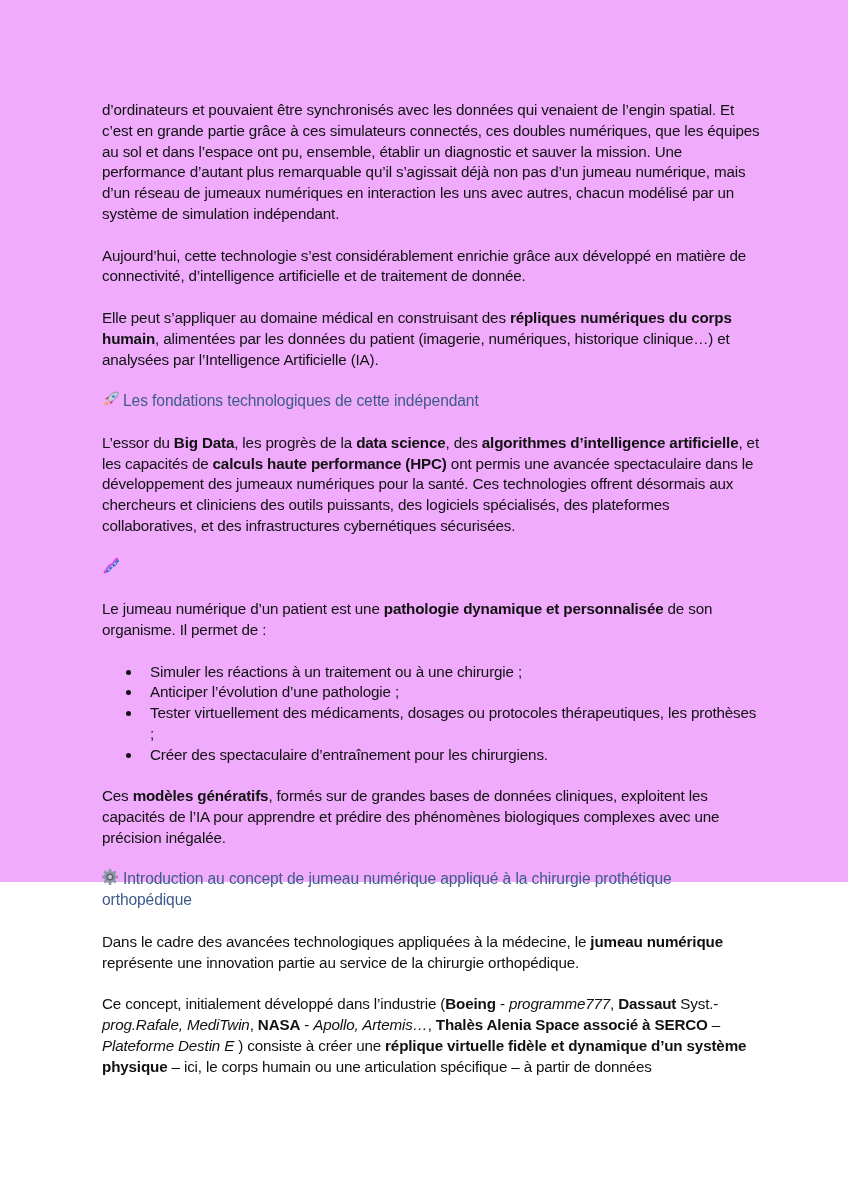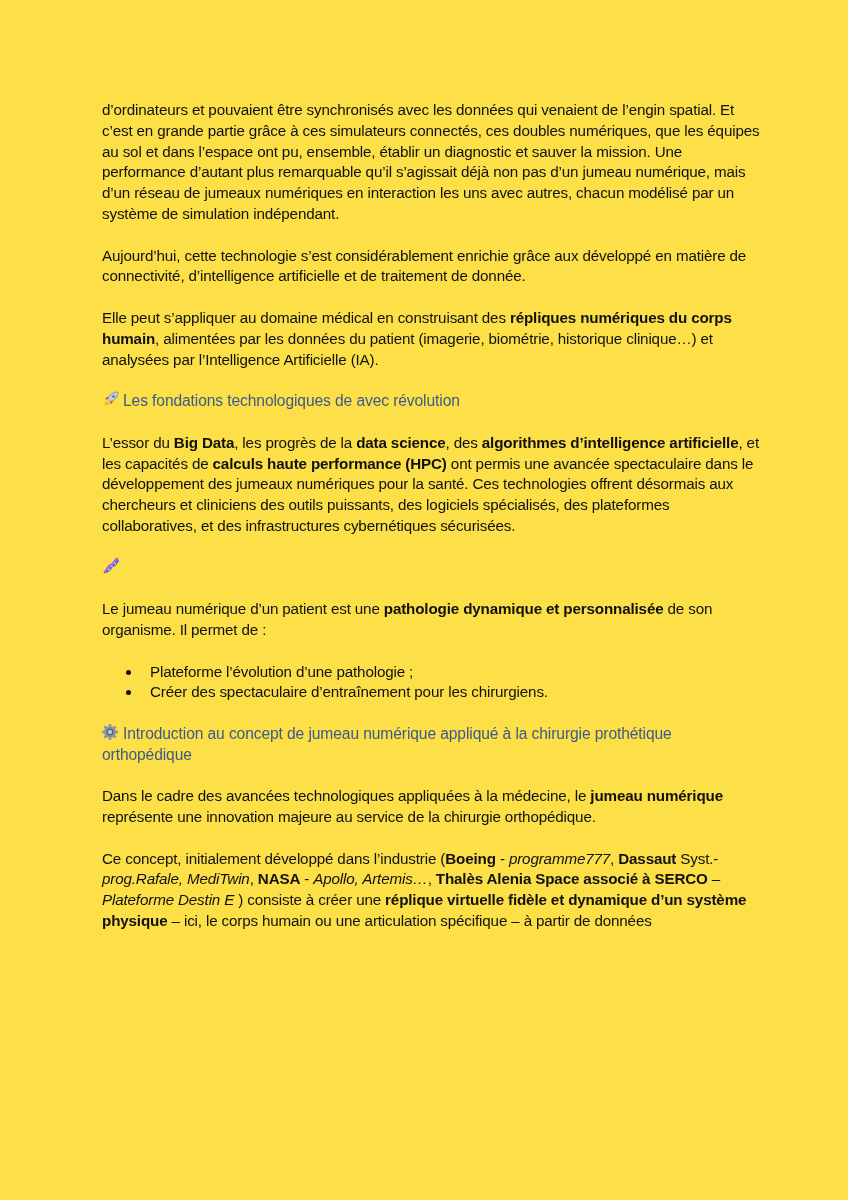--- a/index.html
+++ b/index.html
@@ -1,18 +1,18 @@
 <!DOCTYPE html>
 <html><head>
 <meta charset="utf-8">
 <style>
   html, body { margin: 0; padding: 0; background: #ffffff; }
   body { width: 848px; height: 1200px; position: relative; overflow: hidden; }
   .page {
-    position: absolute; left: 0; top: 0; width: 848px; height: 1200px; background: #fde047;
+    position: absolute; left: 0; top: 0; width: 848px; height: 882px; background: #f0abfc;
   }
   .content {
     position: absolute; left: 102px; top: 100px; width: 660px;
     font-family: "Liberation Sans", sans-serif;
     font-size: 15.2px; line-height: 20.8px; color: #111;
     letter-spacing: -0.15px;
   }
   p { margin: 0; }
   .para { margin-bottom: 20.8px; }
   .heading {
@@ -36,34 +36,34 @@
 
     <p class="para">
       <span>d’ordinateurs et pouvaient être synchronisés avec les données qui venaient de l’engin spatial. Et c’est en grande partie grâce à ces simulateurs connectés, ces doubles numériques, que les équipes au sol et dans l’espace ont pu, ensemble, établir un diagnostic et sauver la mission. Une performance d’autant plus remarquable qu’il s’agissait déjà non pas d’un jumeau numérique, mais d’un réseau de jumeaux numériques en interaction les uns avec autres, chacun modélisé par un système de simulation indépendant.</span>
     </p>
 
     <p class="para">
       <span>Aujourd’hui, cette technologie s’est considérablement enrichie grâce aux développé en matière de connectivité, d’intelligence artificielle et de traitement de donnée.</span>
     </p>
 
     <p class="para">
-      <span>Elle peut s’appliquer au domaine médical en construisant des </span><b>répliques numériques du corps humain</b><span>, alimentées par les données du patient (imagerie, biométrie, historique clinique…) et analysées par l’Intelligence Artificielle (IA).</span>
+      <span>Elle peut s’appliquer au domaine médical en construisant des </span><b>répliques numériques du corps humain</b><span>, alimentées par les données du patient (imagerie, numériques, historique clinique…) et analysées par l’Intelligence Artificielle (IA).</span>
     </p>
 
     <p class="heading">
       <span class="hicon">
         <svg width="18" height="16" viewBox="0 0 18 16">
           <path d="M16 1 C11 1 7 4 5.5 8 L8.5 11 C12.5 9.5 16 6 16 1 Z" fill="#c9cfd8" stroke="#6b7a90" stroke-width="0.7"></path>
           <circle cx="11.5" cy="5.5" r="1.6" fill="#4a8fd6"></circle>
           <path d="M5.5 8 L3 8.5 L5 6 L7 6 Z" fill="#d9363e"></path>
           <path d="M8.5 11 L8 13.5 L10.5 11.5 L10.5 9.5 Z" fill="#d9363e"></path>
           <path d="M5.5 11 L2 14.5 L4 10 Z" fill="#f5a623"></path>
           <path d="M6 11.5 L3 15 L6.5 12.5 Z" fill="#f76b1c"></path>
         </svg>
-      </span><span>Les fondations technologiques de avec révolution</span>
+      </span><span>Les fondations technologiques de cette indépendant</span>
     </p>
 
     <p class="para">
       <span>L’essor du </span><b>Big Data</b><span>, les progrès de la </span><b>data science</b><span>, des </span><b>algorithmes d’intelligence artificielle</b><span>, et les capacités de </span><b>calculs haute performance (HPC)</b><span> ont permis une avancée spectaculaire dans le développement des jumeaux numériques pour la santé. Ces technologies offrent désormais aux chercheurs et cliniciens des outils puissants, des logiciels spécialisés, des plateformes collaboratives, et des infrastructures cybernétiques sécurisées.</span>
     </p>
 
     <p class="heading">
       <span class="hicon">
         <svg width="18" height="16" viewBox="0 0 18 16">
           <path d="M3 14 C6 12 5 8 9 7 C13 6 12 3 15 1" fill="none" stroke="#c13ad6" stroke-width="2.6" stroke-linecap="round"></path>
@@ -74,24 +74,29 @@
           <line x1="12" y1="5" x2="14" y2="6" stroke="#fff" stroke-width="0.9"></line>
         </svg>
       </span>
     </p>
 
     <p class="para">
       <span>Le jumeau numérique d’un patient est une </span><b>pathologie dynamique et personnalisée</b><span> de son organisme. Il permet de :</span>
     </p>
 
     <ul class="bullets">
-      <li>Plateforme l’évolution d’une pathologie ;</li>
+      <li>Simuler les réactions à un traitement ou à une chirurgie ;</li>
+      <li>Anticiper l’évolution d’une pathologie ;</li>
+      <li>Tester virtuellement des médicaments, dosages ou protocoles thérapeutiques, les prothèses ;</li>
       <li>Créer des spectaculaire d’entraînement pour les chirurgiens.</li>
     </ul>
 
+    <p class="para">
+      <span>Ces </span><b>modèles génératifs</b><span>, formés sur de grandes bases de données cliniques, exploitent les capacités de l’IA pour apprendre et prédire des phénomènes biologiques complexes avec une précision inégalée.</span>
+    </p>
 
     <p class="heading">
       <span class="hicon">
         <svg width="18" height="16" viewBox="0 0 18 16">
           <g transform="translate(8,8)">
             <circle r="6" fill="#8d96a3"></circle>
             <g fill="#8d96a3">
               <rect x="-1.3" y="-8" width="2.6" height="3"></rect>
               <rect x="-1.3" y="5" width="2.6" height="3"></rect>
               <rect x="-8" y="-1.3" width="3" height="2.6"></rect>
@@ -102,21 +107,21 @@
               <rect x="5" y="-1.3" width="3" height="2.6" transform="rotate(45)"></rect>
             </g>
             <circle r="3.6" fill="#5b6573"></circle>
             <circle r="2" fill="#c9ced6"></circle>
           </g>
         </svg>
       </span><span>Introduction au concept de jumeau numérique appliqué à la chirurgie prothétique orthopédique</span>
     </p>
 
     <p class="para">
-      <span>Dans le cadre des avancées technologiques appliquées à la médecine, le </span><b>jumeau numérique</b><span> représente une innovation majeure au service de la chirurgie orthopédique.</span>
+      <span>Dans le cadre des avancées technologiques appliquées à la médecine, le </span><b>jumeau numérique</b><span> représente une innovation partie au service de la chirurgie orthopédique.</span>
     </p>
 
     <p class="para">
       <span>Ce concept, initialement développé dans l’industrie (</span><b>Boeing</b><span> - </span><i>programme777</i><span>, </span><b>Dassaut</b><span> Syst.- </span><i>prog.Rafale, MediTwin</i><span>, </span><b>NASA</b><span> - </span><i>Apollo, Artemis…</i><span>, </span><b>Thalès Alenia Space associé à SERCO</b><span> – </span><i>Plateforme Destin E</i><span> ) consiste à créer une </span><b>réplique virtuelle fidèle et dynamique d’un système physique</b><span> – ici, le corps humain ou une articulation spécifique – à partir de données</span>
     </p>
 
   </div>
 </div>
 
 </body></html>

